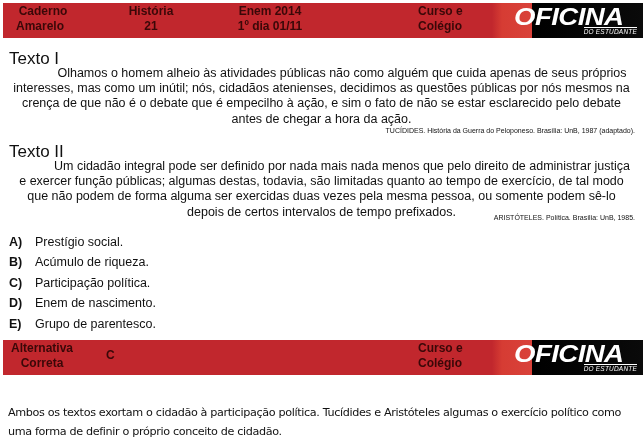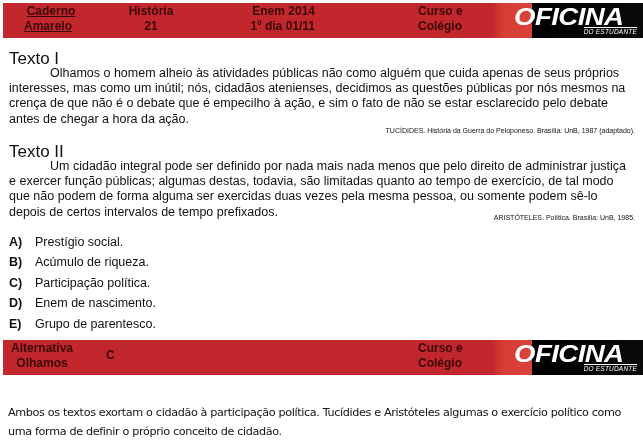--- a/index.html
+++ b/index.html
@@ -36,50 +36,50 @@
       font-family: "Liberation Sans", sans-serif;
       font-style: italic; font-size: 6.5px; color: #ffffff; letter-spacing: 0.2px;
       border-top: 1px solid #fff; padding-top: 0px; line-height: 8px;
     }
 
     .section-title {
       position: absolute; left: 9px; font-size: 17px; line-height: 15px; color: #111;
     }
     .para {
       position: absolute; left: 9px; width: 625px;
-      font-size: 12.5px; line-height: 15.2px; color: #111; text-align: left;
+      font-size: 12.5px; line-height: 15.2px; color: #111; text-align: center;
     }
     .para .indent { display: inline-block; width: 41px; }
     .cite {
       position: absolute; right: 8px; font-size: 7px; line-height: 9px; color: #111;
     }
 
     .options { position: absolute; left: 9px; top: 235px; }
     .opt { height: 20.4px; font-size: 12.5px; line-height: 15px; display: flex; }
     .opt-letter { width: 26px; font-weight: bold; }
 
     .answer {
       position: absolute; left: 8px; width: 625px;
       font-family: "DejaVu Sans", sans-serif; font-size: 11.2px; line-height: 19px; color: #111;
       letter-spacing: -0.35px;
     }
   </style>
 </head>
 <body>
 
 <div class="band top">
-  <div class="cell" style="left:8px;width:80px;text-decoration:underline;">
+  <div class="cell" style="left:0;width:80px;">
     <span>Caderno</span>
     <span style="text-align:left;padding-left:13px;">Amarelo</span>
   </div>
   <div class="cell" style="left:103px;width:90px;">
     <span>História</span>
     <span>21</span>
   </div>
-  <div class="cell" style="left:222px;width:90px;text-align:right;">
+  <div class="cell" style="left:222px;width:90px;text-align:center;">
     <span>Enem 2014</span>
     <span>1º dia 01/11</span>
   </div>
   <div class="cell" style="left:415px;width:50px;text-align:left;">
     <span>Curso e</span>
     <span>Colégio</span>
   </div>
   <div class="logo">
     <div class="logo-word">OFICINA</div>
     <div class="logo-sub">DO ESTUDANTE</div>
@@ -113,21 +113,21 @@
   </div>
   <div class="opt">
     <span class="opt-letter">E)</span>
     <span>Grupo de parentesco.</span>
   </div>
 </div>
 
 <div class="band bottom">
   <div class="cell" style="left:4px;width:70px;">
     <span>Alternativa</span>
-    <span>Olhamos</span>
+    <span>Correta</span>
   </div>
   <div class="cell" style="left:103px;top:8px;width:14px;text-align:left;">C</div>
   <div class="cell" style="left:415px;width:50px;text-align:left;">
     <span>Curso e</span>
     <span>Colégio</span>
   </div>
   <div class="logo">
     <div class="logo-word">OFICINA</div>
     <div class="logo-sub">DO ESTUDANTE</div>
   </div>

